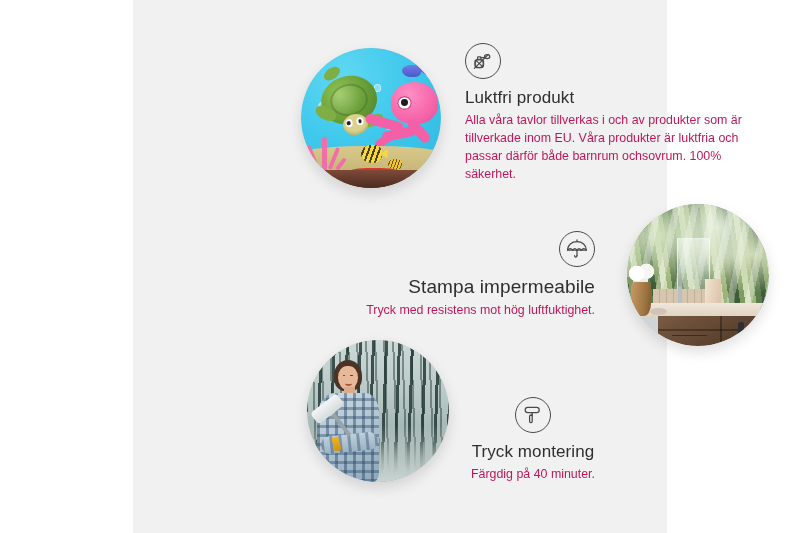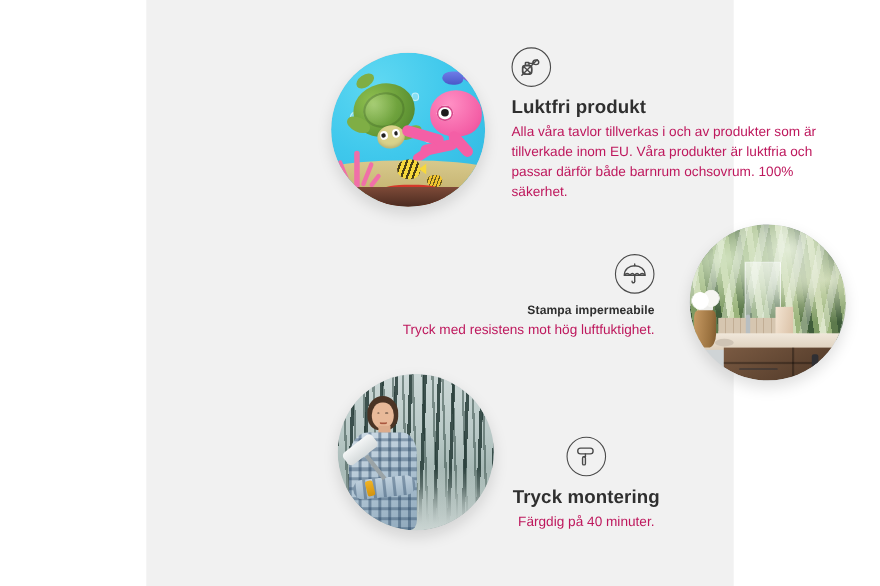--- a/index.html
+++ b/index.html
@@ -331,21 +331,21 @@
     width: 36px; height: 36px;
     border: 1.6px solid #4a4a4a;
     border-radius: 50%;
     display: flex; align-items: center; justify-content: center;
     box-sizing: border-box;
   }
   .icon-circle svg { display:block; }
 
   .feat-title {
     font-size: 17px;
-    font-weight: bold;
+    font-weight: normal;
     color: #2f2f2f;
     margin: 9px 0 4px 0;
     letter-spacing: .1px;
   }
   .feat-body {
     font-size: 12.4px;
     line-height: 1.45;
     color: #be185d;
   }
 
@@ -355,21 +355,21 @@
     text-align: left;
   }
   #feature-odourless .icon-circle { margin-left: 0; }
 
   
   #feature-waterproof {
     left: 190px; top: 231px; width: 272px;
     text-align: right;
   }
   #feature-waterproof .icon-circle { margin-left: auto; }
-  #feature-waterproof .feat-title { font-size: 11px; }
+  #feature-waterproof .feat-title { font-size: 19px; }
   #feature-waterproof .feat-body { font-size: 12.4px; }
 
   
   #feature-easy {
     left: 262px; top: 397px; width: 276px;
     text-align: center;
   }
   #feature-easy .icon-circle { margin-left: auto; margin-right: auto; }
 </style>
 </head>

